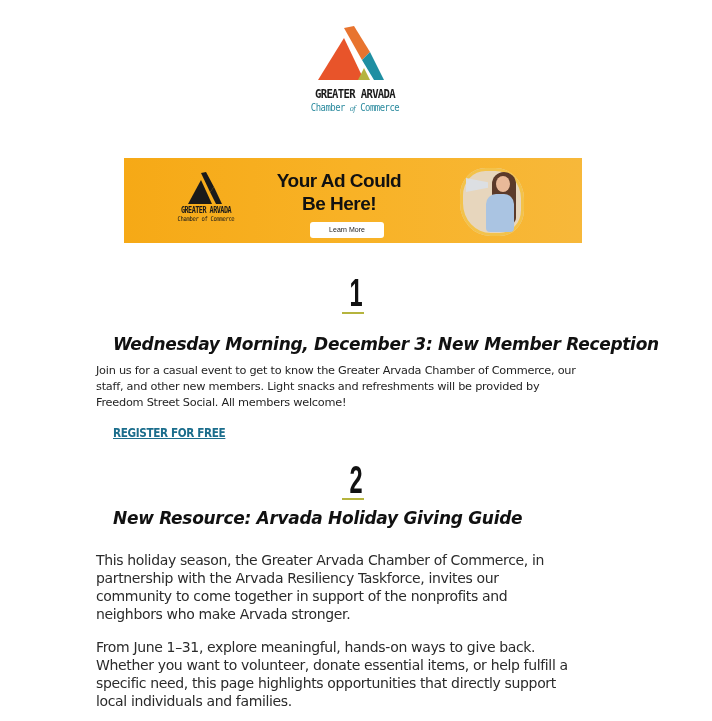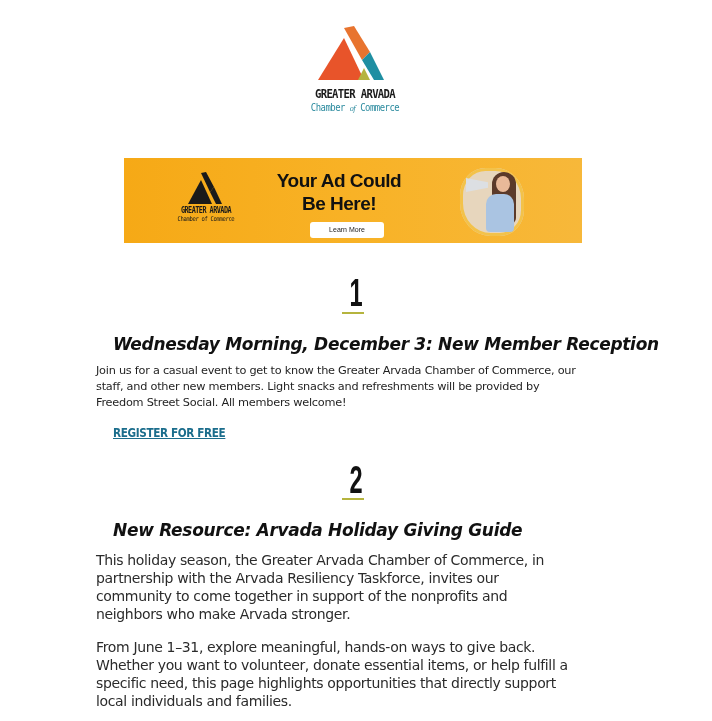--- a/index.html
+++ b/index.html
@@ -68,15 +68,15 @@
 </div>
 
 <div class="num" style="top:273px;">1</div>
 <div class="num-rule" style="top:312px;"></div>
 <div class="heading" style="top:334px;">Wednesday Morning, December 3: New Member Reception</div>
 <p class="para" style="top:363px;">Join us for a casual event to get to know the Greater Arvada Chamber of Commerce, our staff, and other new members. Light snacks and refreshments will be provided by Freedom Street Social. All members welcome!</p>
 <a class="link" style="top:426px;">REGISTER FOR FREE</a>
 
 <div class="num" style="top:460px;">2</div>
 <div class="num-rule" style="top:498px;"></div>
-<div class="heading" style="top:520px;">New Resource: Arvada Holiday Giving Guide</div>
+<div class="heading" style="top:508px;">New Resource: Arvada Holiday Giving Guide</div>
 <p class="para lg" style="top:551px;">This holiday season, the Greater Arvada Chamber of Commerce, in partnership with the Arvada Resiliency Taskforce, invites our community to come together in support of the nonprofits and neighbors who make Arvada stronger.</p>
 <p class="para lg" style="top:638px;">From June 1–31, explore meaningful, hands-on ways to give back. Whether you want to volunteer, donate essential items, or help fulfill a specific need, this page highlights opportunities that directly support local individuals and families.</p>
 
 </body></html>

